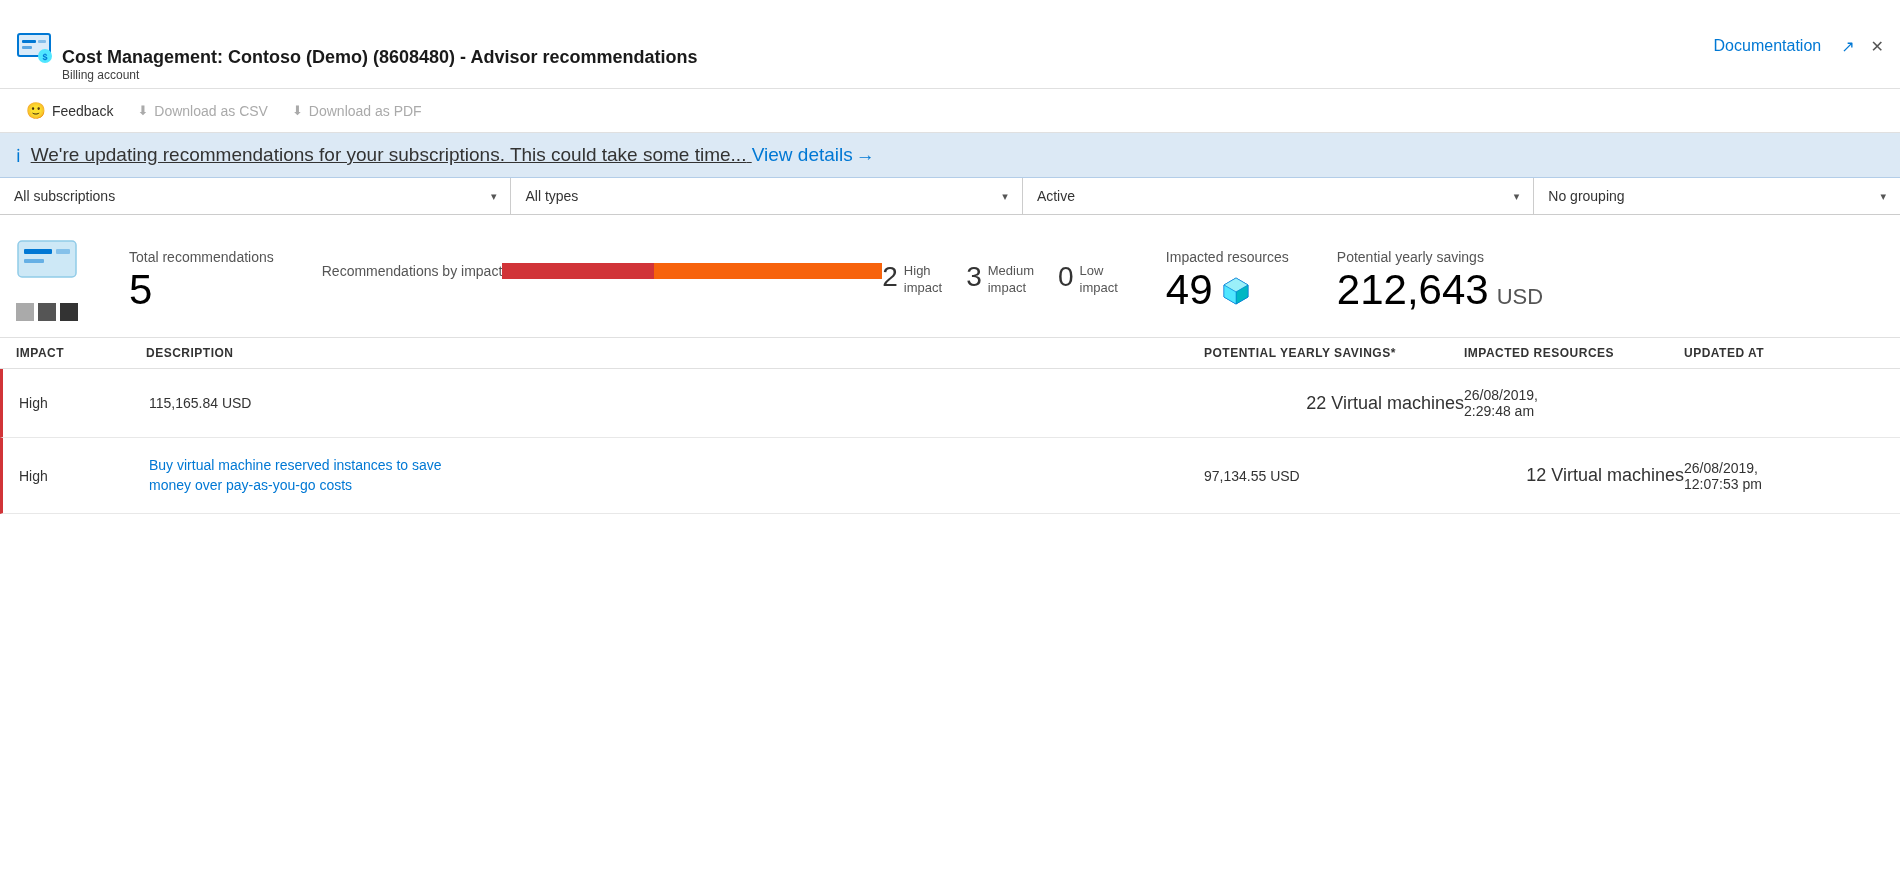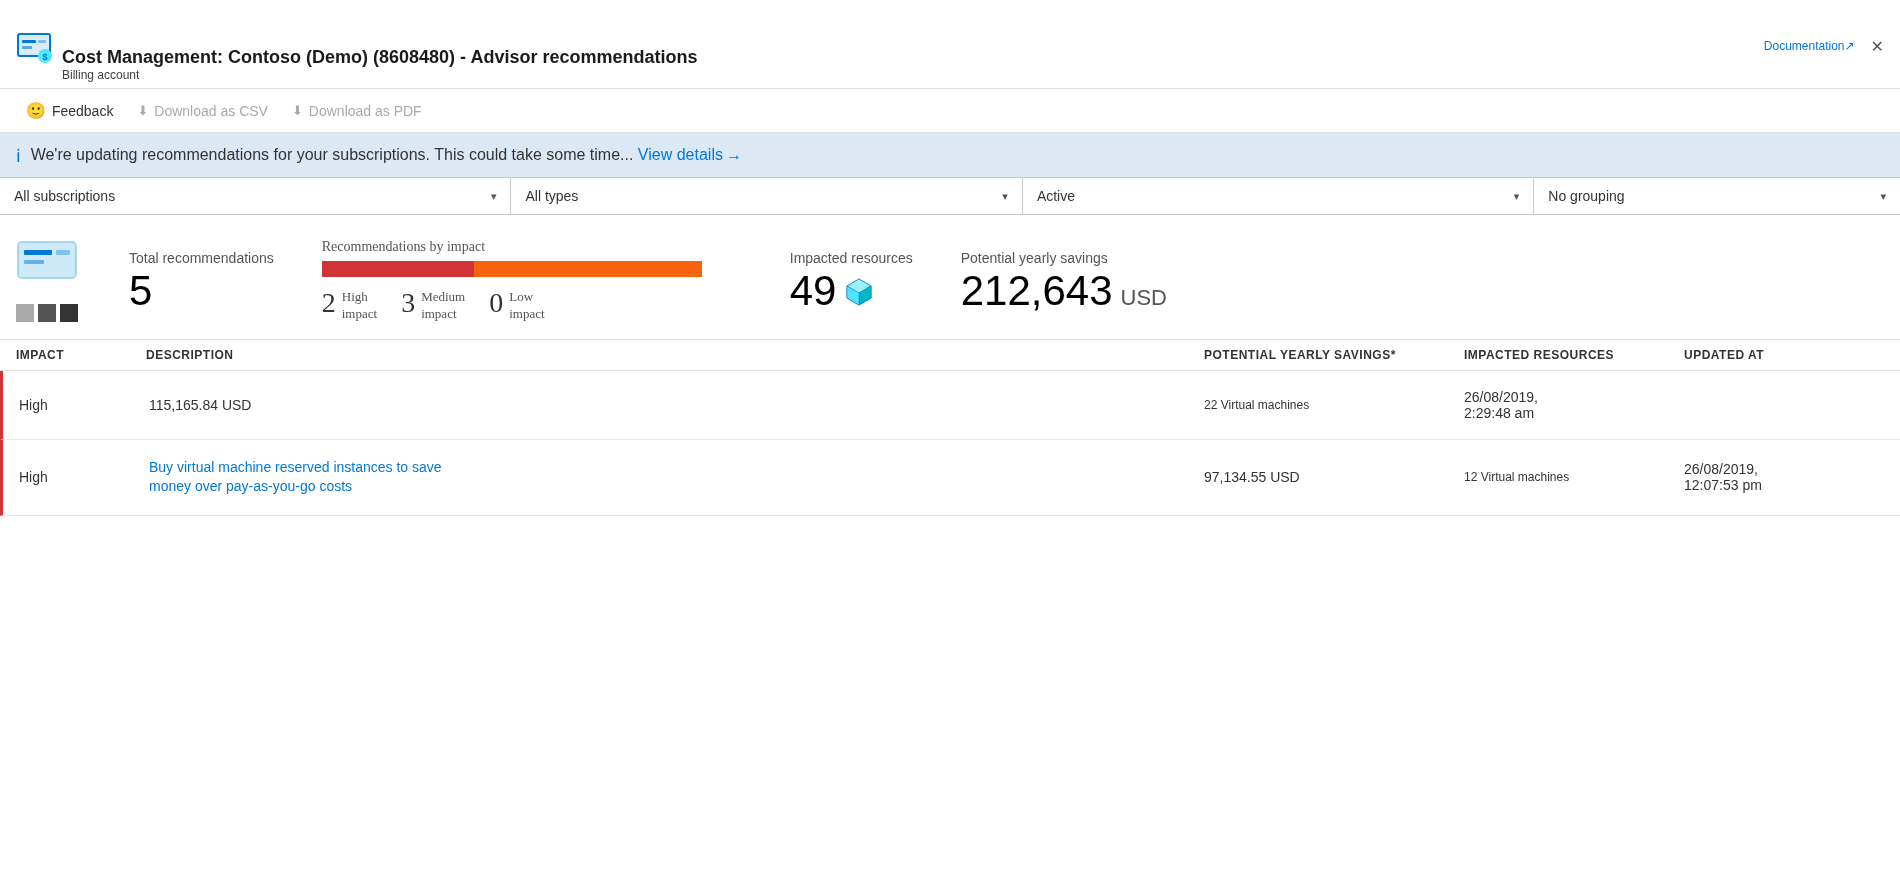--- a/index.html
+++ b/index.html
@@ -6,50 +6,50 @@
     body { font-family: 'Segoe UI', Arial, sans-serif; font-size: 14px; color: #333; background: #fff; }
 
     
     .header { display: flex; align-items: center; justify-content: space-between; padding: 10px 16px 6px 16px; border-bottom: 1px solid #e0e0e0; }
     .header-left { display: flex; align-items: center; gap: 10px; }
     .header-logo { width: 36px; height: 36px; }
     .header-title-block { display: flex; flex-direction: column; }
     .header-title { font-size: 18px; font-weight: 600; color: #1a1a1a; margin-top: 37px; }
     .header-subtitle { font-size: 12px; color: #404040; }
     .header-right { display: flex; align-items: center; gap: 16px; }
-    .header-doc-link { color: #0078d4; font-size: 12px; text-decoration: none; display: flex; align-items: center; gap: 0; }
+    .header-doc-link { color: #0078d4; font-size: 16px; text-decoration: none; display: flex; align-items: center; gap: 20px; }
 
     
     .toolbar { display: flex; align-items: center; gap: 4px; padding: 8px 16px; border-bottom: 1px solid #e0e0e0; }
     .toolbar-btn { display: flex; align-items: center; gap: 6px; padding: 4px 10px; background: none; border: none; cursor: pointer; color: #333; font-size: 14px; }
     .toolbar-btn.disabled { color: #aaa; cursor: default; }
 
     
     .info-banner { display: flex; align-items: center; gap: 10px; padding: 10px 16px; background: #dce9f5; border-bottom: 1px solid #b3cde8; }
-    .info-banner-text { font-size: 16px; color: #333; }
+    .info-banner-text { font-size: 19px; color: #333; text-decoration: underline; }
     .info-banner-link { color: #0078d4; text-decoration: none; display: inline-flex; align-items: center; gap: 3px; }
 
     
     .filter-row { display: flex; align-items: flex-end; border-bottom: 1px solid #ccc; }
     .filter-dropdown { flex: 1; display: flex; align-items: center; justify-content: space-between; padding: 10px 14px; border-right: 1px solid #ccc; cursor: pointer; font-size: 14px; background: #fff; }
     .filter-dropdown:last-child { border-right: none; flex: 0.7; }
     .chevron { font-size: 11px; color: #555; }
 
     
     .stats-section { display: flex; align-items: center; padding: 24px 16px 16px 16px; gap: 48px; }
     .icon-block { display: flex; flex-direction: column; gap: 8px; }
     .icon-squares { display: flex; gap: 4px; margin-top: 8px; }
     .icon-sq { width: 18px; height: 18px; background: #888; }
     .icon-sq.dark { background: #333; }
 
     .stat-block { display: flex; flex-direction: column; }
     .stat-label { font-size: 14px; color: #555; margin-bottom: 4px; }
     .stat-value { font-size: 42px; font-weight: 300; color: #000; line-height: 1; }
 
-    .impact-block { display: flex; flex-direction: column; min-width: 420px; font-family: Liberation Serif, serif; }
+    .impact-block { display: flex; flex-direction: row; min-width: 420px; }
     .impact-label { font-size: 14px; color: #555; margin-bottom: 6px; }
     .impact-bar { display: flex; height: 16px; border-radius: 0; overflow: hidden; width: 380px; margin-bottom: 12px; }
     .impact-bar-high { background: #d13438; flex: 2; }
     .impact-bar-medium { background: #f7630c; flex: 3; }
     .impact-counts { display: flex; gap: 24px; align-items: flex-start; }
     .impact-count-item { display: flex; align-items: flex-start; gap: 6px; }
     .impact-num { font-size: 28px; font-weight: 300; line-height: 1; }
     .impact-text { font-size: 13px; color: #555; line-height: 1.3; }
 
     .impacted-block { display: flex; flex-direction: column; }
@@ -65,21 +65,21 @@
     .table-section { margin: 0 0 0 0; }
     .table-header-row { display: grid; grid-template-columns: 130px 1fr 260px 220px 200px; padding: 8px 16px; border-top: 1px solid #e0e0e0; border-bottom: 1px solid #e0e0e0; background: #fff; }
     .col-header { font-size: 12px; font-weight: 700; color: #333; text-transform: uppercase; letter-spacing: 0.5px; }
 
     .table-row { display: grid; grid-template-columns: 130px 1fr 260px 220px 200px; padding: 18px 16px; border-bottom: 1px solid #e8e8e8; align-items: center; }
 
     .impact-cell { font-size: 14px; font-weight: 400; }
     .desc-cell { display: flex; flex-direction: column; gap: 2px; }
     .desc-link { color: #0078d4; font-size: 14px; text-decoration: none; font-weight: 400; line-height: 1.4; }
     .savings-cell { font-size: 14px; }
-    .resources-cell { font-size: 12px; }
+    .resources-cell { font-size: 18px; text-align: right; }
     .updated-cell { font-size: 14px; }
   </style>
 </head>
 <body>
 
 <div class="header">
   <div class="header-left">
 
     <svg class="header-logo" viewBox="0 0 36 36" fill="none" xmlns="http://www.w3.org/2000/svg">
       <rect x="2" y="6" width="32" height="22" rx="2" fill="#0078d4" opacity="0.15"></rect>

